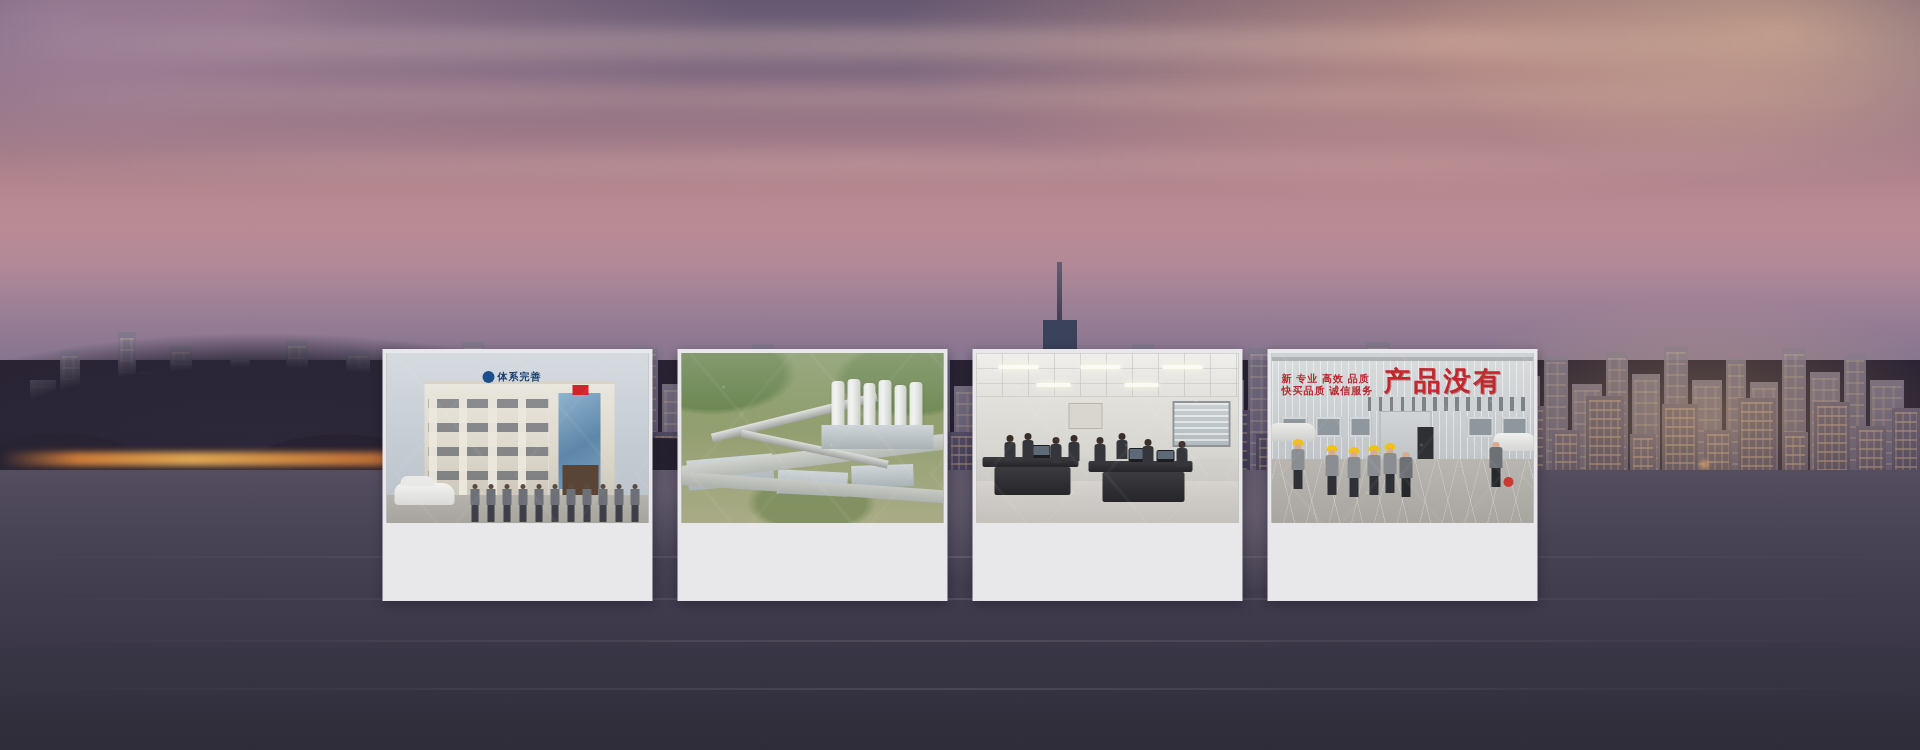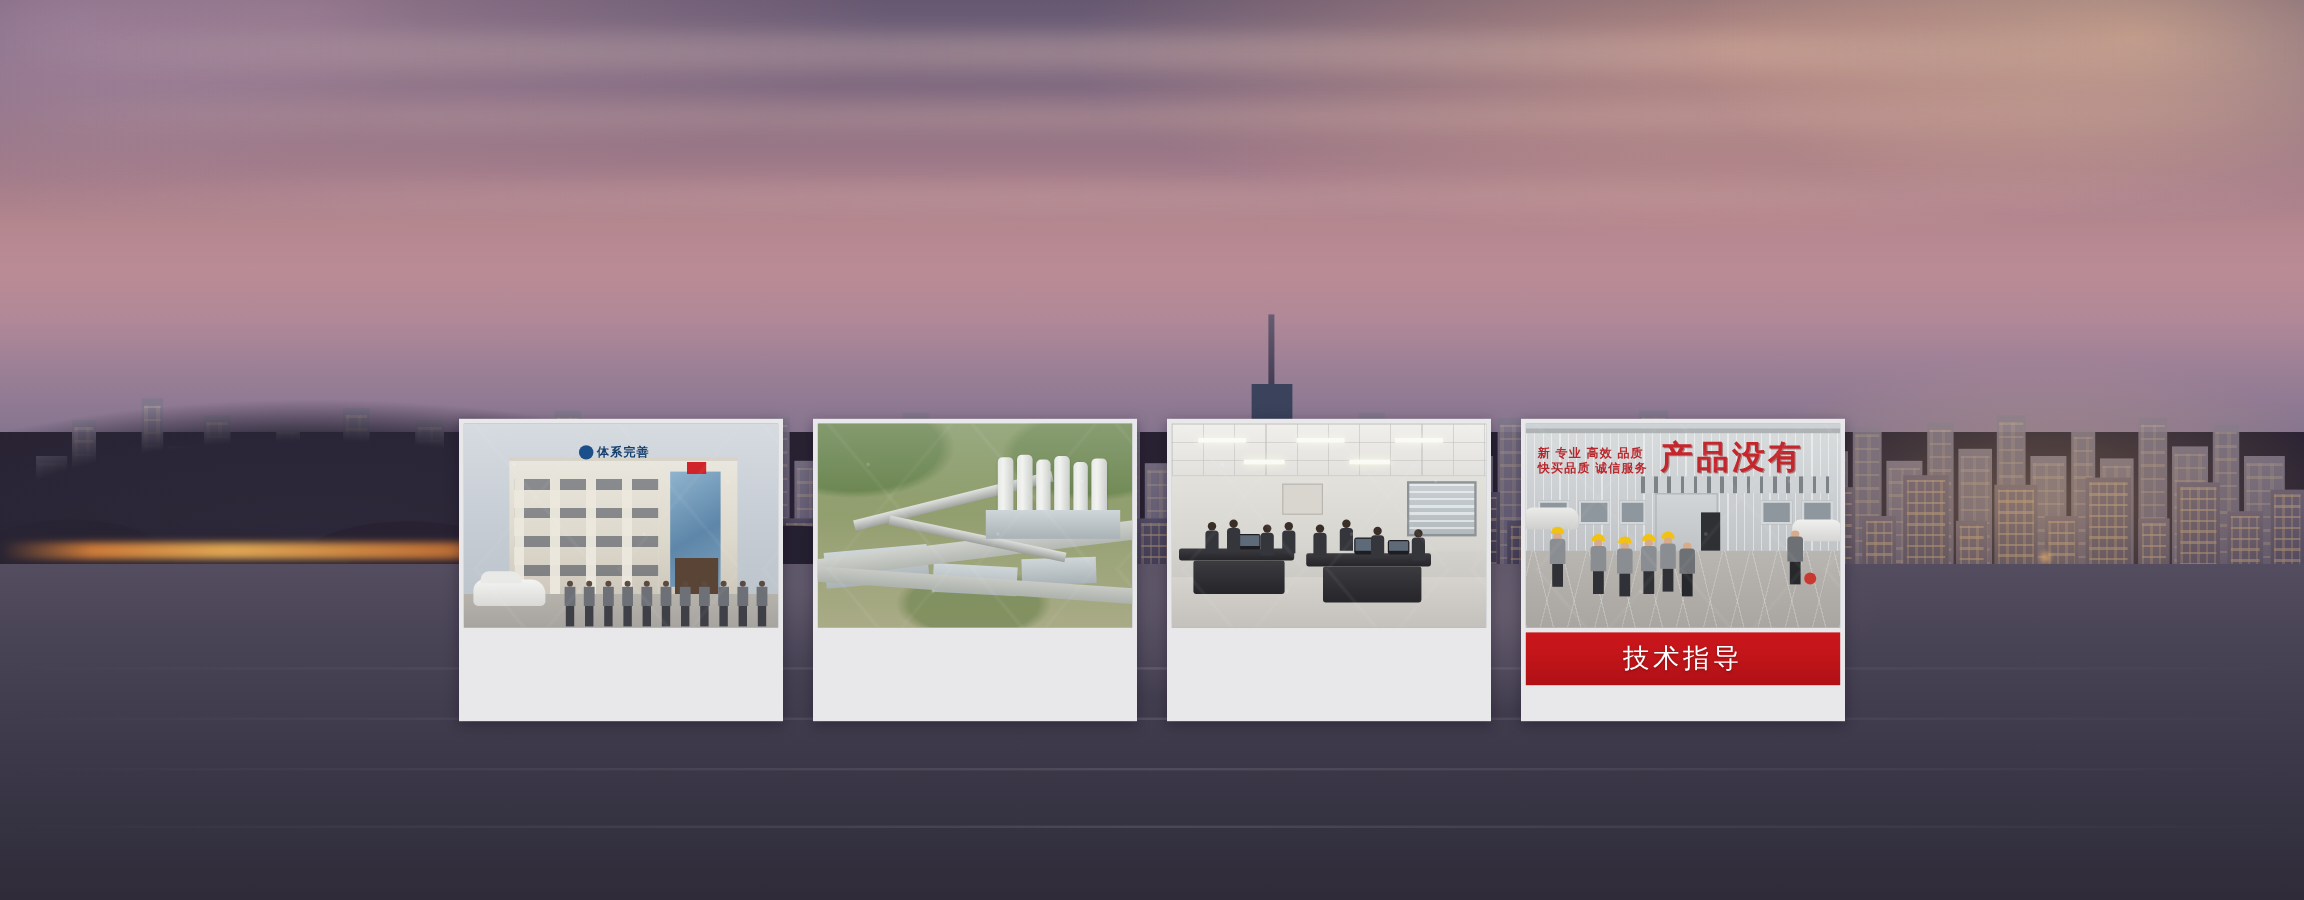--- a/index.html
+++ b/index.html
@@ -756,18 +756,17 @@
               <i class="legs"></i>
             </div>
           <div class="worker dark" style="left:218px;top:84px">
               <i class="head"></i>
               <i class="body"></i>
               <i class="legs"></i>
             </div>
           <div class="helmet-red" style="left:232px;top:124px"></div>
           <div class="wm"></div>
         </div>
-        <div class="card-label">技术指导</div>
       </div>
 
     </div>
   </div>
 </div>
 
 </body></html>

